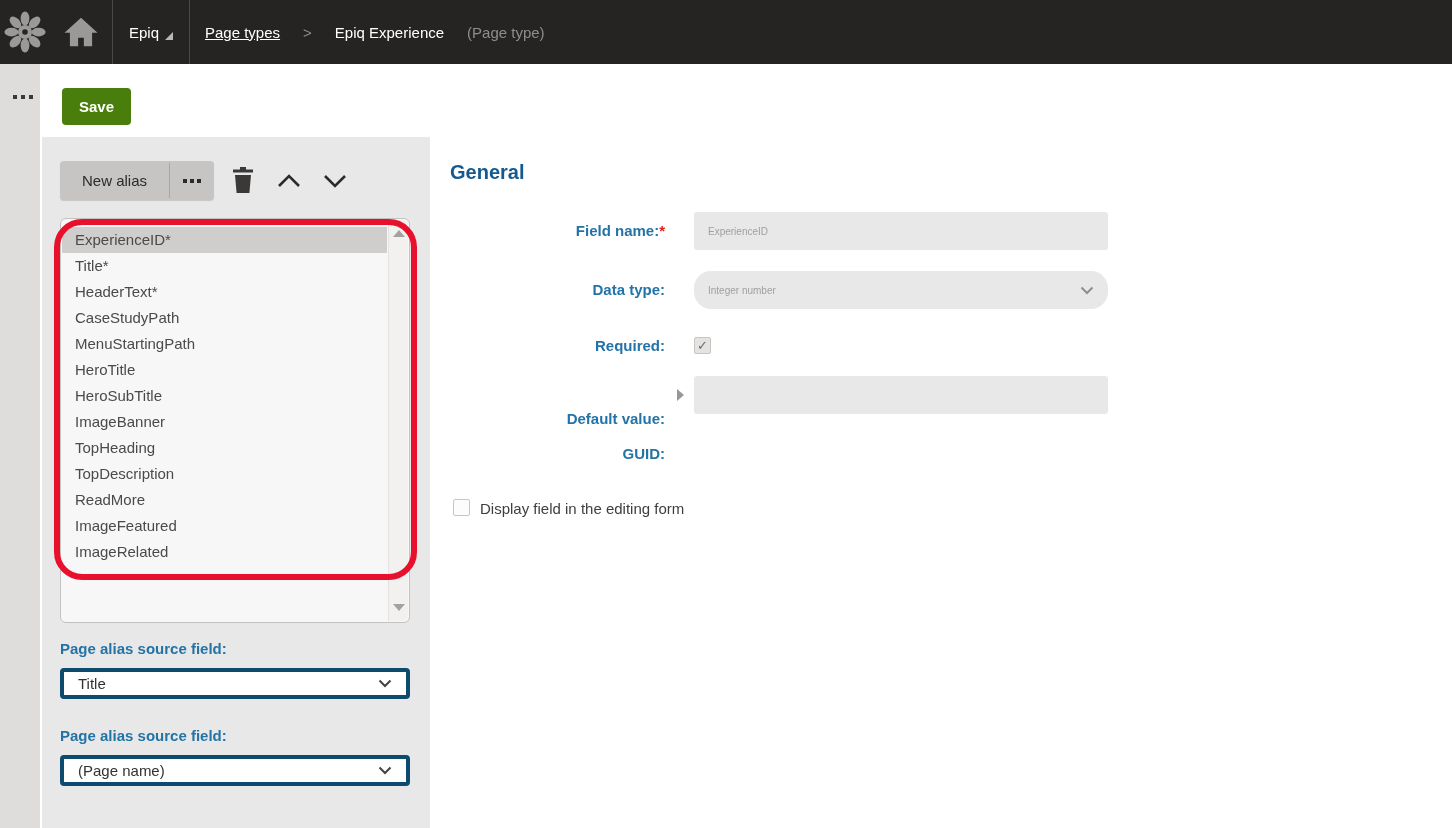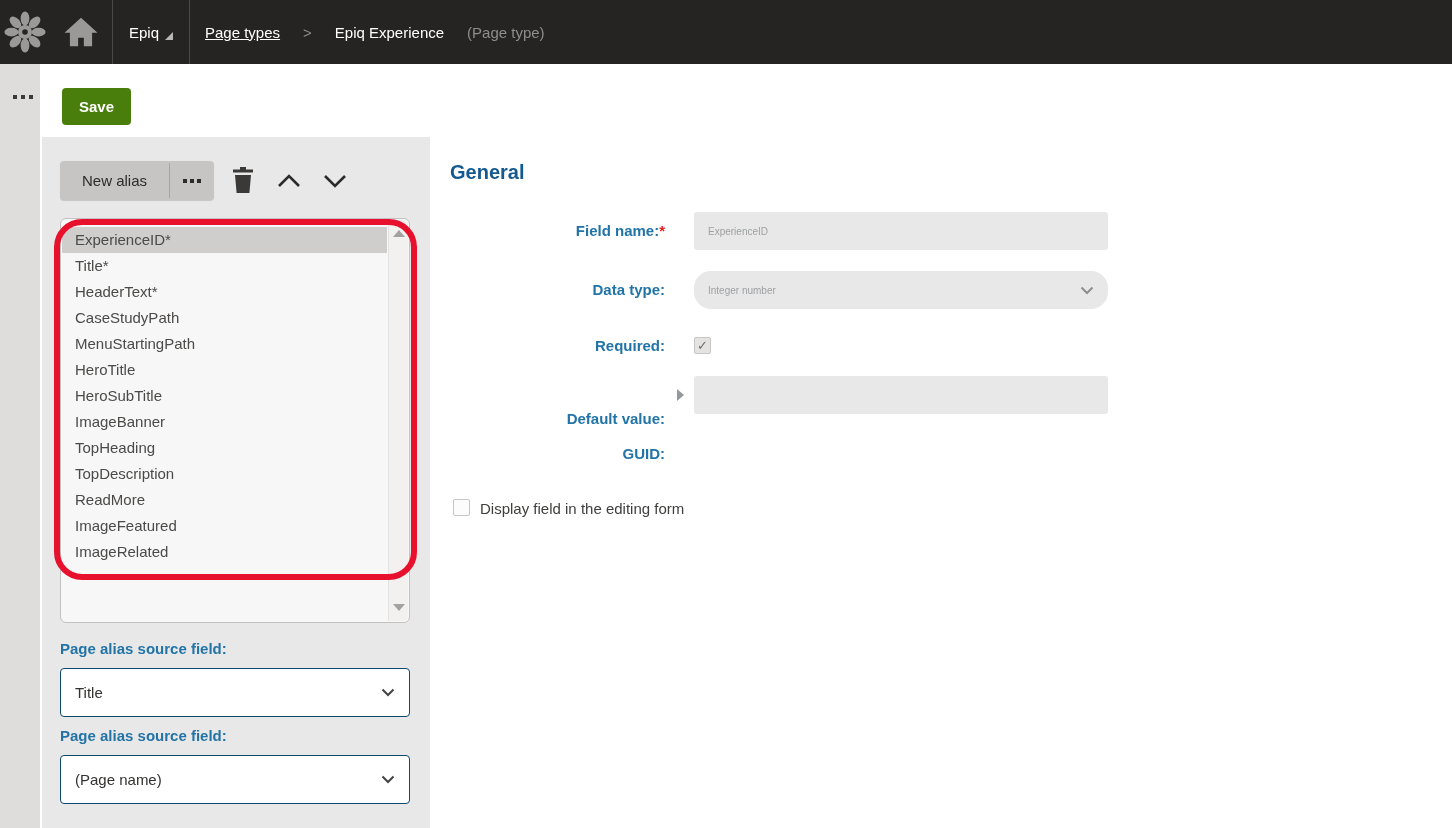--- a/index.html
+++ b/index.html
@@ -48,21 +48,21 @@
   .list-item.selected { background:#cfcecd; }
   .list-scroll { position:absolute; top:1px; right:1px; bottom:1px; width:20px; background:#f2f1f0; border-left:1px solid #e4e3e2; border-radius:0 5px 5px 0; }
   .scroll-up, .scroll-down { position:absolute; left:50%; transform:translateX(-50%); width:0; height:0; cursor:pointer; }
   .scroll-up   { top:10px;  border-left:6px solid transparent; border-right:6px solid transparent; border-bottom:7px solid #a3a2a1; }
   .scroll-down { bottom:10px; border-left:6px solid transparent; border-right:6px solid transparent; border-top:7px solid #a3a2a1; }
 
   
   .annotation { position:absolute; left:54px; top:219px; width:363px; height:361px; border:6px solid #e8112d; border-radius:28px; pointer-events:none; }
 
   .panel-label { position:absolute; left:60px; font-size:15px; font-weight:bold; color:#2274a7; }
-  .panel-select { position:absolute; left:60px; width:350px; height:49px; background:#ffffff; border:1px solid #0c4a6e; border-radius:4px; display:flex; align-items:center; padding:0 14px; font-size:15px; color:#333231; cursor:pointer; }
+  .panel-select { position:absolute; left:60px; width:350px; height:31px; background:#ffffff; border:4px solid #0c4a6e; border-radius:4px; display:flex; align-items:center; padding:0 14px; font-size:15px; color:#333231; cursor:pointer; }
   .panel-select .grow { flex:1; }
 
   
   .form-title { position:absolute; left:450px; top:161px; font-size:20px; font-weight:bold; color:#14598f; }
   .f-label { position:absolute; left:450px; width:215px; text-align:right; font-size:15px; font-weight:bold; color:#2274a7; line-height:20px; }
   .f-label .req { color:#e02020; }
   .f-input { position:absolute; left:694px; width:414px; height:38px; background:#e9e8e8; border:none; border-radius:3px; display:flex; align-items:center; padding:0 14px; font-size:10px; color:#9da0a2; }
   .f-select { cursor:default; }
   .f-select .grow { flex:1; }
   .chev { flex:none; }

